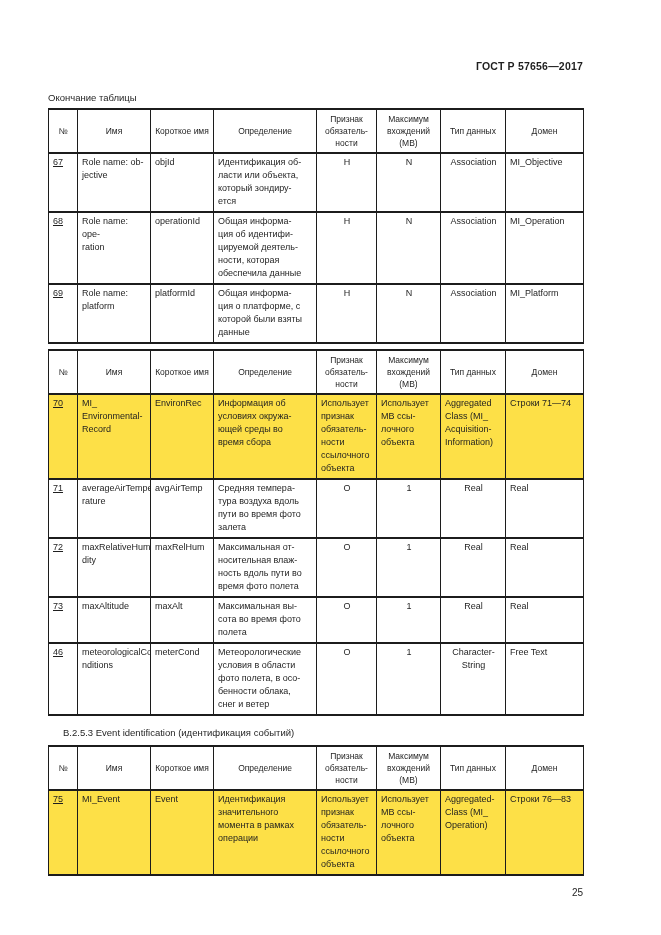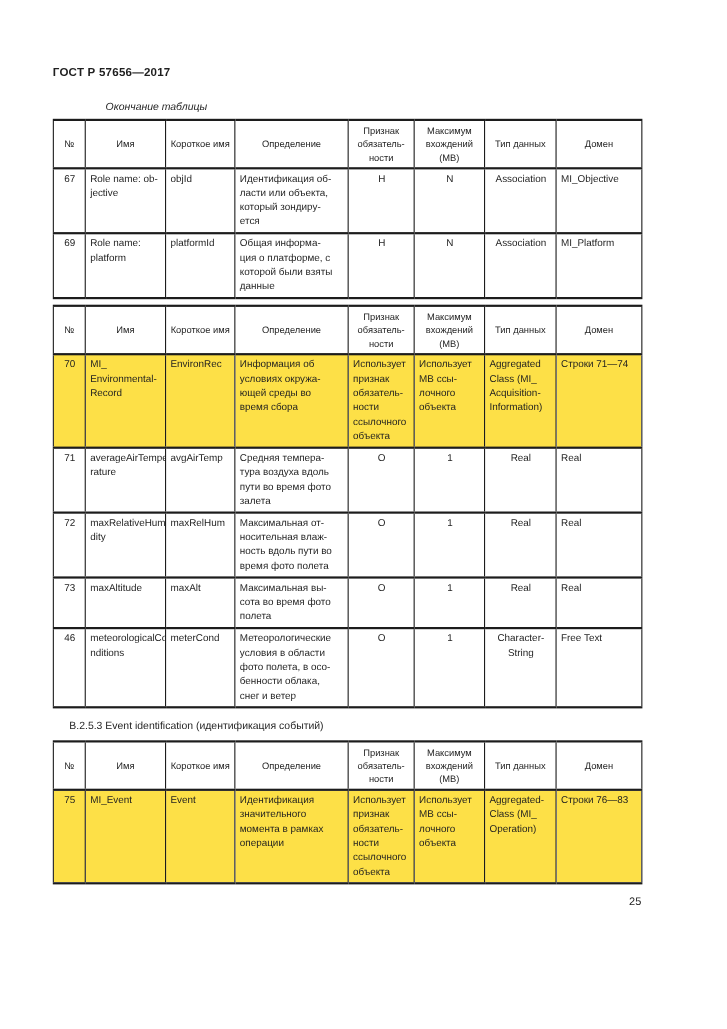--- a/index.html
+++ b/index.html
@@ -9,29 +9,28 @@
     font-family: "Liberation Sans", sans-serif;
     color: #1f1f1f;
     overflow: hidden;
   }
   .page {
     box-sizing: border-box;
     width: 661px; height: 935px;
     padding: 60px 78px 0 48px;
   }
   .doc-header {
+    text-align: right;
     font-weight: bold;
     font-size: 10.5px;
     letter-spacing: 0.2px;
   }
   .continuation {
     margin-top: 20px;
-    font-style: italic;
     font-size: 9.5px;
-    margin-left: 48px;
   }
   .table-block { margin: 0; }
   .section-caption {
     margin: 11px 0 7px 15px;
     font-size: 9.5px;
   }
   table.gost-table {
     border-collapse: collapse;
     table-layout: fixed;
     width: 535px;
@@ -50,21 +49,21 @@
     font-weight: normal;
   }
   table.gost-table th {
     font-size: 8.5px;
     line-height: 12px;
     text-align: center;
     vertical-align: middle;
     height: 38px;
     padding: 2px 2px;
   }
-  td.c-num { text-align: center; padding-left: 2px; padding-right: 2px; }
+  td.c-num { text-align: left; padding-left: 2px; padding-right: 2px; text-decoration: underline; }
   td.c-center { text-align: center; }
   tr.shaded td { background: #fde047; }
   .it { }
   .page-number {
     width: 535px;
     text-align: right;
     font-size: 10px;
     margin-top: 11px;
   }
 </style>
@@ -111,20 +110,35 @@
 jective</span></td>
               <td>objId</td>
               <td>Идентификация об-
 ласти или объекта,
 который зондиру-
 ется</td>
               <td class="c-center">Н</td>
               <td class="c-center">N</td>
               <td class="c-center">Association</td>
               <td>MI_Objective</td>
+            </tr>
+            <tr>
+              <td class="c-num">68</td>
+              <td><span class="it">Role name</span><span>: ope-
+ration</span></td>
+              <td>operationId</td>
+              <td>Общая информа-
+ция об идентифи-
+цируемой деятель-
+ности, которая
+обеспечила данные</td>
+              <td class="c-center">Н</td>
+              <td class="c-center">N</td>
+              <td class="c-center">Association</td>
+              <td>MI_Operation</td>
             </tr>
             <tr>
               <td class="c-num">69</td>
               <td><span class="it">Role name</span><span>:
 platform</span></td>
               <td>platformId</td>
               <td>Общая информа-
 ция о платформе, с
 которой были взяты
 данные</td>

